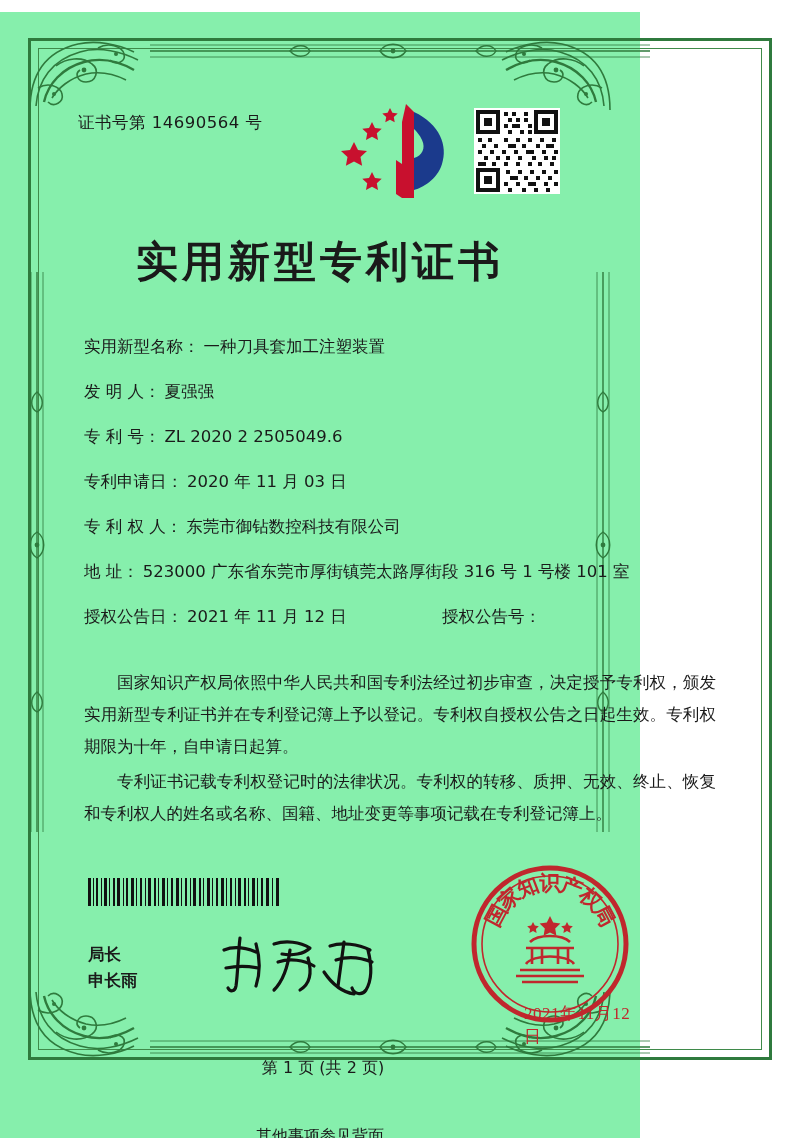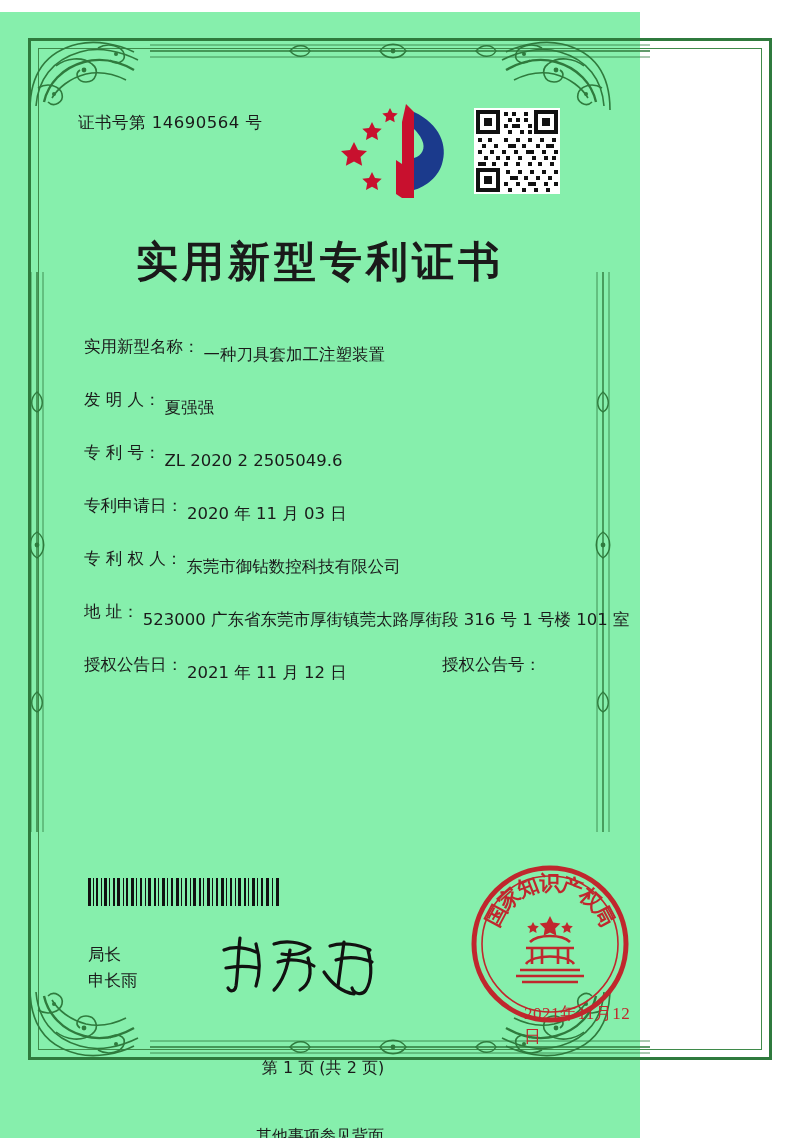--- a/index.html
+++ b/index.html
@@ -120,21 +120,20 @@
     margin-bottom: 21px;
     line-height: 1.45;
   }
   .flabel {
     flex: 0 0 auto;
     white-space: pre;
   }
   .fvalue {
     flex: 1 1 auto;
     padding-left: 4px;
-    margin-top: 8px;
   }
   .frow.two-col { display: flex; gap: 48px; }
   .frow.two-col .col-a { flex: 0 0 310px; display: flex; }
   .frow.two-col .col-b { flex: 1 1 auto; display: flex; }
 
   
   .body-text {
     position: absolute;
     left: 84px;
     top: 655px;
@@ -160,20 +159,21 @@
   .barcode svg { display: block; }
 
   
   .sig-label {
     position: absolute;
     left: 88px;
     top: 930px;
     font-size: 16.5px;
     line-height: 1.55;
     font-family: "DejaVu Sans", "Liberation Sans", sans-serif;
+    font-weight: bold;
   }
   .sig-hand {
     position: absolute;
     left: 212px;
     top: 916px;
     width: 190px;
     height: 70px;
     color: #111;
   }
   .sig-hand svg { display:block; }
@@ -456,20 +456,24 @@
       <span class="col-a">
         <span class="flabel">授权公告日：</span>
         <span class="fvalue">2021 年 11 月 12 日</span>
       </span>
       <span class="col-b">
         <span class="flabel">授权公告号：</span>
       </span>
     </div>
   </div>
 
+  <div class="body-text">
+    <p>国家知识产权局依照中华人民共和国专利法经过初步审查，决定授予专利权，颁发实用新型专利证书并在专利登记簿上予以登记。专利权自授权公告之日起生效。专利权期限为十年，自申请日起算。</p>
+    <p>专利证书记载专利权登记时的法律状况。专利权的转移、质押、无效、终止、恢复和专利权人的姓名或名称、国籍、地址变更等事项记载在专利登记簿上。</p>
+  </div>
 
   <div class="barcode">
     <svg viewBox="0 0 192 28" shape-rendering="crispEdges">
       <g fill="#111">
         <rect x="0" y="0" width="3" height="28"></rect>
           <rect x="5" y="0" width="1" height="28"></rect>
         <rect x="8" y="0" width="2" height="28"></rect>
           <rect x="13" y="0" width="1" height="28"></rect>
         <rect x="16" y="0" width="3" height="28"></rect>
           <rect x="21" y="0" width="1" height="28"></rect>

